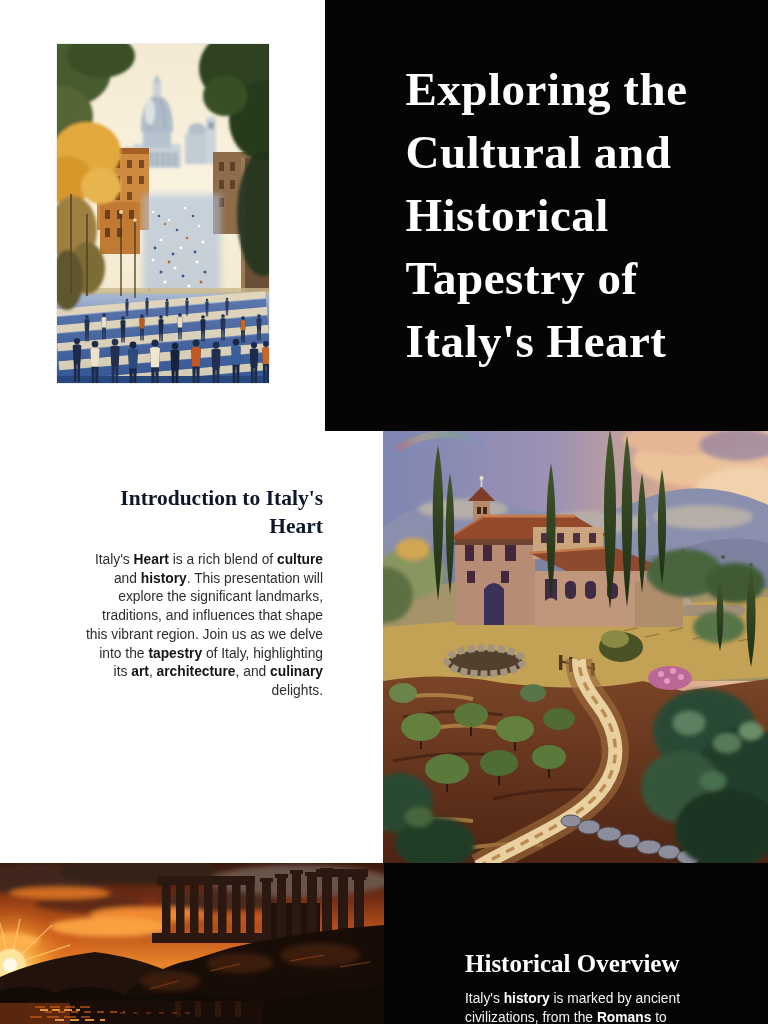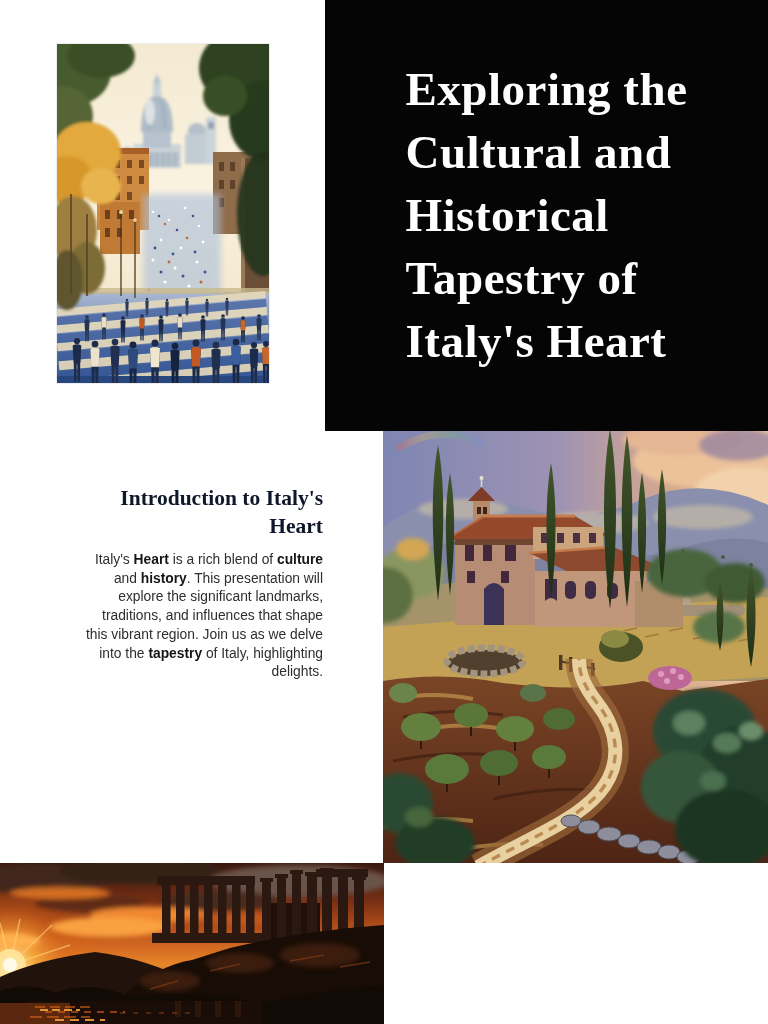--- a/index.html
+++ b/index.html
@@ -291,20 +291,21 @@
         <div>Introduction to Italy's</div>
         <div>Heart</div>
       </h2>
     <div class="body-text">
         <div><span>Italy's </span><span class="b">Heart</span><span> is a rich blend of </span><span class="b">culture</span></div>
         <div><span>and </span><span class="b">history</span><span>. This presentation will</span></div>
         <div><span>explore the significant landmarks,</span></div>
         <div><span>traditions, and influences that shape</span></div>
         <div><span>this vibrant region. Join us as we delve</span></div>
         <div><span>into the </span><span class="b">tapestry</span><span> of Italy, highlighting</span></div>
+        <div><span>its </span><span class="b">art</span><span>, </span><span class="b">architecture</span><span>, and </span><span class="b">culinary</span></div>
         <div><span>delights.</span></div>
       </div>
   </div>
 
   <svg id="tuscan-art" class="art" viewBox="0 0 385 432" role="img" aria-label="Painting of a Tuscan villa with cypress trees, rolling hills and a winding road">
     <defs>
       <linearGradient id="s2sky" x1="0" y1="0" x2="1" y2="0">
         <stop offset="0" stop-color="#7e86b2"></stop>
           <stop offset=".45" stop-color="#9d92b4"></stop>
           <stop offset=".75" stop-color="#d8a98c"></stop>
@@ -625,14 +626,21 @@
         <path d="M45,149 h80" stroke-dasharray="7 6"></path>
         <path d="M30,154 h60" stroke-dasharray="12 5"></path>
         <path d="M120,150 h70" stroke-dasharray="5 8" opacity=".5"></path>
     </g>
     <g stroke="#f59f3f" stroke-width="1.8" opacity=".9">
       <path d="M40,147 h40" stroke-dasharray="8 4"></path>
         <path d="M55,157 h50" stroke-dasharray="9 6"></path>
     </g>
   </svg>
 
+  <div class="history-panel">
+    <h2 class="history-heading">Historical Overview</h2>
+    <div class="body-text">
+        <div><span>Italy's </span><span class="b">history</span><span> is marked by ancient</span></div>
+        <div><span>civilizations, from the </span><span class="b">Romans</span><span> to</span></div>
+      </div>
+  </div>
 
 </div>
 
 </body></html>

